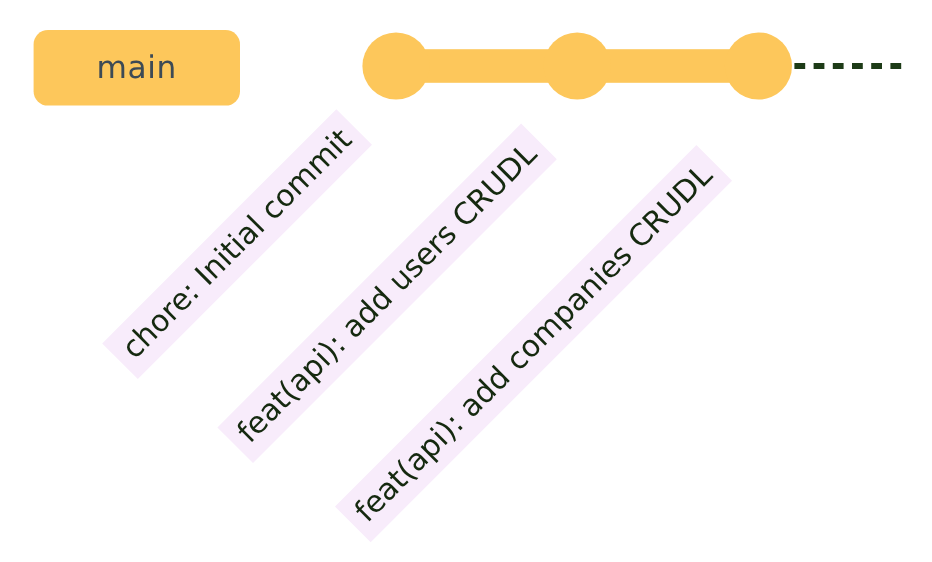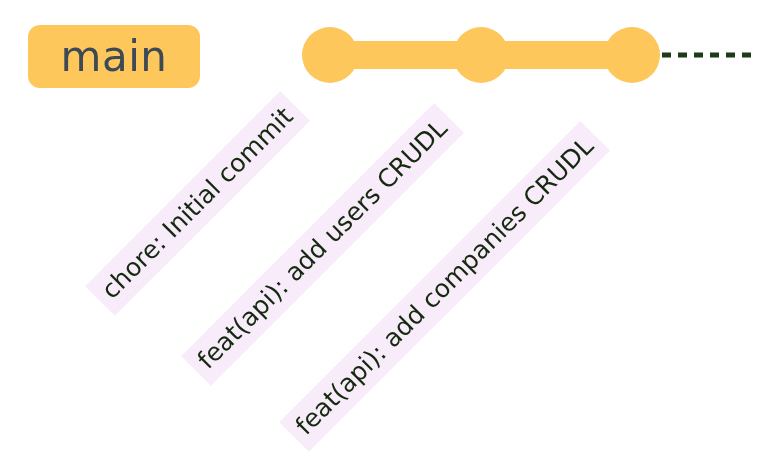--- a/index.html
+++ b/index.html
@@ -23,21 +23,21 @@
     top: 25px;
     width: 172px;
     height: 63px;
     border-radius: 12px;
     background: #fdc75b;
     display: flex;
     align-items: center;
     justify-content: center;
   }
   .branch-badge-label {
-    font-size: 42px;
+    font-size: 26px;
     line-height: 1;
     color: #3d4a55;
     letter-spacing: 0.5px;
     font-family: "DejaVu Sans", sans-serif;
   }
 
   
   .graph-svg {
     position: absolute;
     left: 0;

